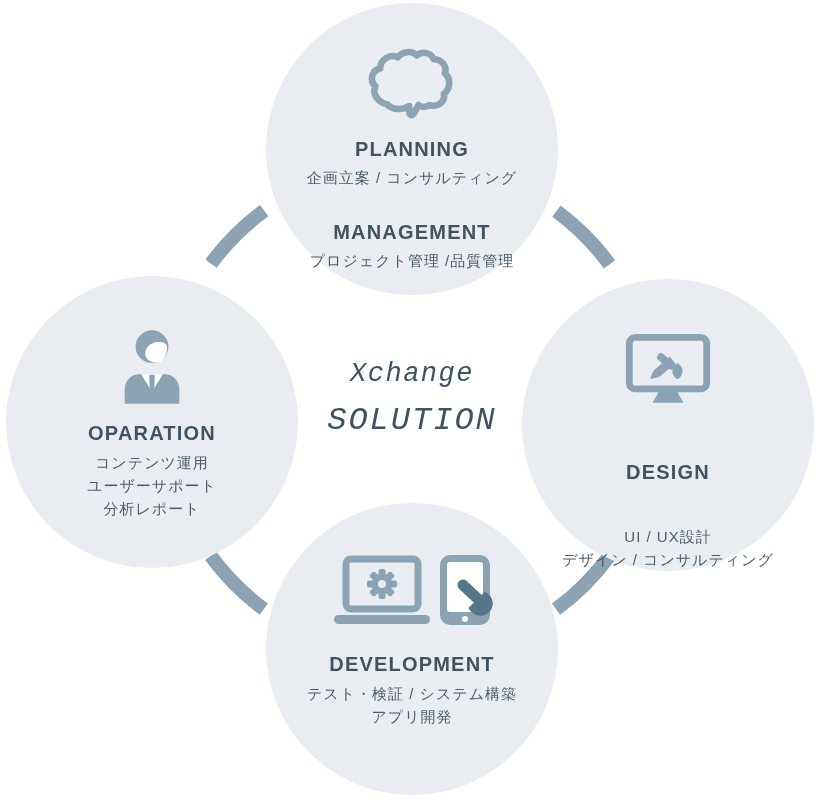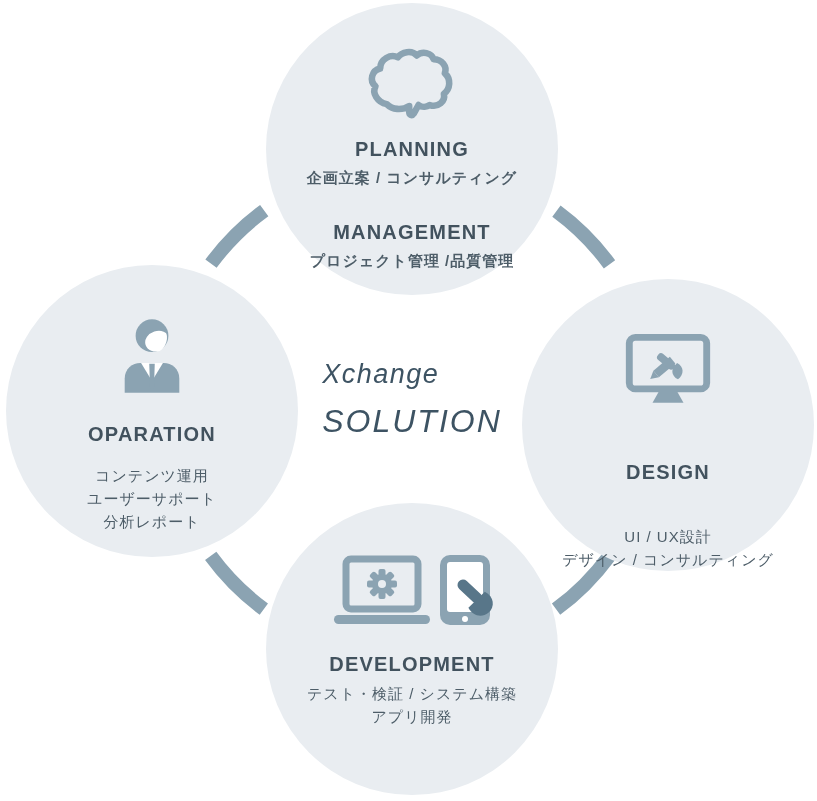--- a/index.html
+++ b/index.html
@@ -32,43 +32,44 @@
     position:absolute;
     width:292px;height:292px;
     border-radius:50%;
     background:var(--circle-fill);
     display:flex;flex-direction:column;align-items:center;
     text-align:center;
   }
   .node-top{left:266px;top:3px;padding-top:44px;}
   .node-right{left:522px;top:279px;padding-top:54px;justify-content:space-between;}
   .node-bottom{left:266px;top:503px;padding-top:50px;}
-  .node-left{left:6px;top:265px;padding-top:52px;gap:12px;}
+  .node-left{left:6px;top:276px;padding-top:52px;}
   .icon{flex:none;}
   .node-top .icon{margin-bottom:16px;}
   .node-right .icon{margin-bottom:16px;}
   .node-left .icon{margin-bottom:14px;}
   .node-bottom .icon{margin-bottom:20px;}
   .title{
     font-size:20px;font-weight:bold;letter-spacing:1.2px;
     color:var(--heading);line-height:26px;
   }
   .sub{
     font-size:15px;letter-spacing:1px;
     color:var(--subtext);line-height:23px;
   }
   .node-top .sub{margin-top:4px;}
-  .node-top .title + .sub{margin-bottom:8px;font-weight:bold;}
+  .node-top .title + .sub{margin-bottom:8px;}
   .mt{margin-top:22px;}
   .node-right .sub-block, .node-left .sub-block, .node-bottom .sub-block{margin-top:5px;}
   .center-label{
     position:absolute;left:412px;top:398px;
     transform:translate(-50%,-50%);
-    color:var(--center-text);font-style:italic;
+    text-align:center;color:var(--center-text);font-style:italic;
     white-space:nowrap;
+    font-family:Liberation Mono, monospace;
   }
   .center-line1{font-size:27px;letter-spacing:1.5px;line-height:30px;margin-bottom:16px;}
   .center-line2{font-size:32px;letter-spacing:2px;line-height:32px;}
   svg{overflow:visible;display:block;}
   .st{fill:none;stroke:var(--accent);stroke-linecap:round;stroke-linejoin:round;}
   .fl{fill:var(--accent);}
   .wh{fill:#ffffff;}
   .bg{fill:var(--circle-fill);}
   .dk{fill:var(--accent-dark);}
 </style>

